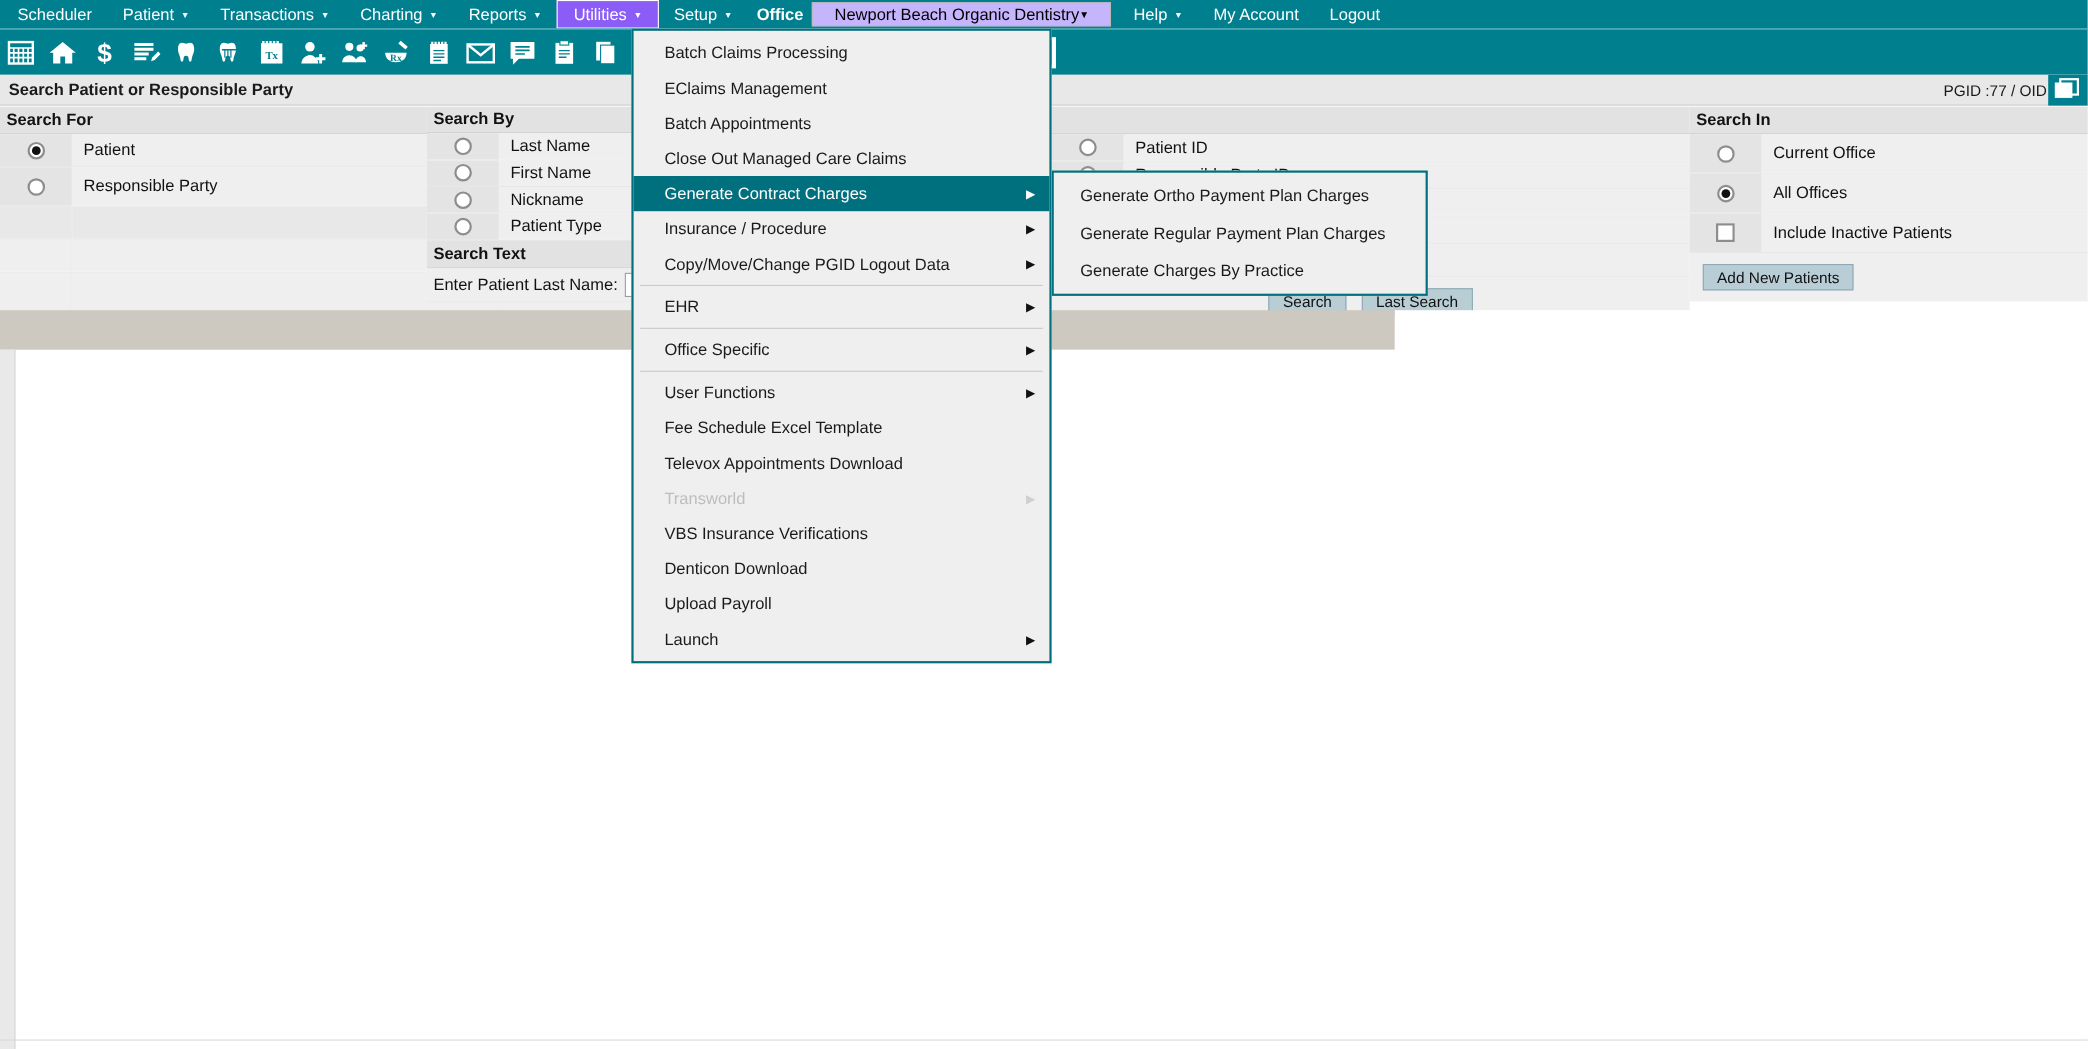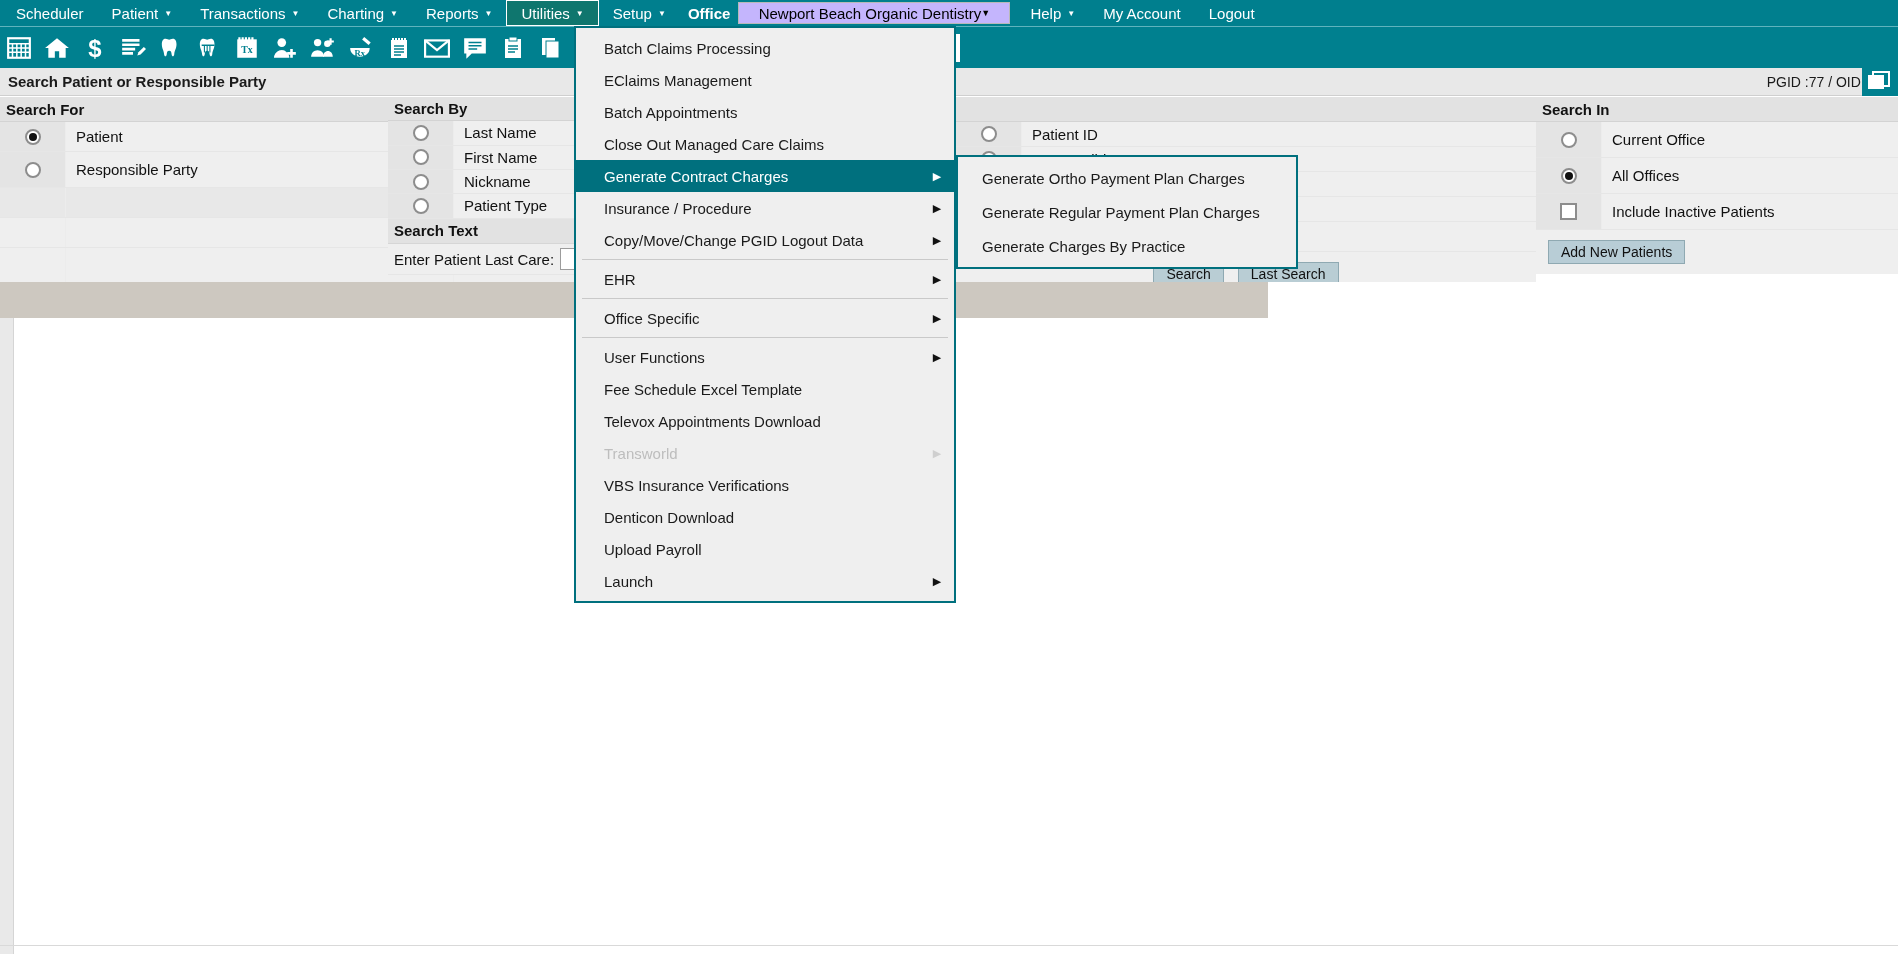--- a/index.html
+++ b/index.html
@@ -16,21 +16,21 @@
     position:absolute; top:0; left:0; width:1898px; height:26px;
     background:#007F8E; display:flex; align-items:center;
   }
   .menu-item {
     color:#ffffff; font-size:15px; padding:0 14px; height:26px;
     display:flex; align-items:center; gap:6px; white-space:nowrap;
     cursor:default;
   }
   .menu-item.first { padding-left:16px; }
   .menu-item.active {
-    background:#0f766e; border:1px solid #ffffff; height:26px;
+    background:#8b5cf6; border:1px solid #ffffff; height:26px;
   }
   .caret { font-size:8px; line-height:1; position:relative; top:1px; }
   .office-label { font-weight:bold; padding-right:4px; }
   .office-select {
     background:#c4b5fd; color:#000; border:1px solid #b9b9b9;
     height:22px; min-width:272px; font-size:15px;
     display:flex; align-items:center; justify-content:center;
     padding:0 6px 0 6px; margin-right:6px;
   }
   .office-select .sel-caret { font-size:9px; }
@@ -466,21 +466,21 @@
         <div class="celllabel">Nickname</div>
       </div>
       <div class="row" style="height:25px;">
         <div class="cellradio">
           <span class="radio"></span>
         </div>
         <div class="celllabel">Patient Type</div>
       </div>
       <div class="subhdr">Search Text</div>
       <div class="textrow">
-        <span>Enter Patient Last Care:</span>
+        <span>Enter Patient Last Name:</span>
         <input type="text" value="" style="">
       </div>
       <div class="row blank2" style="height:30px;">
         <div class="cellradio"></div>
         <div class="celllabel"></div>
       </div>
       <div class="btnrow" style="background:#efefef;"></div>
     </div>
 
     <div class="col col-searchid">

